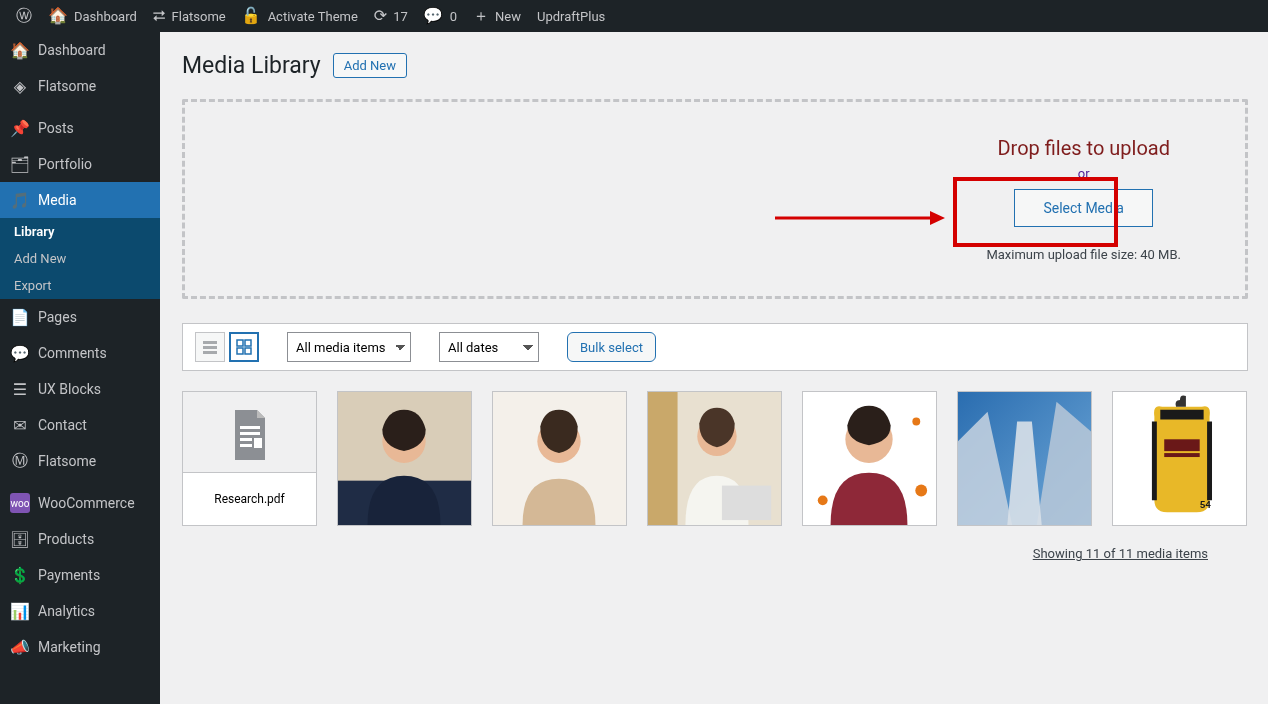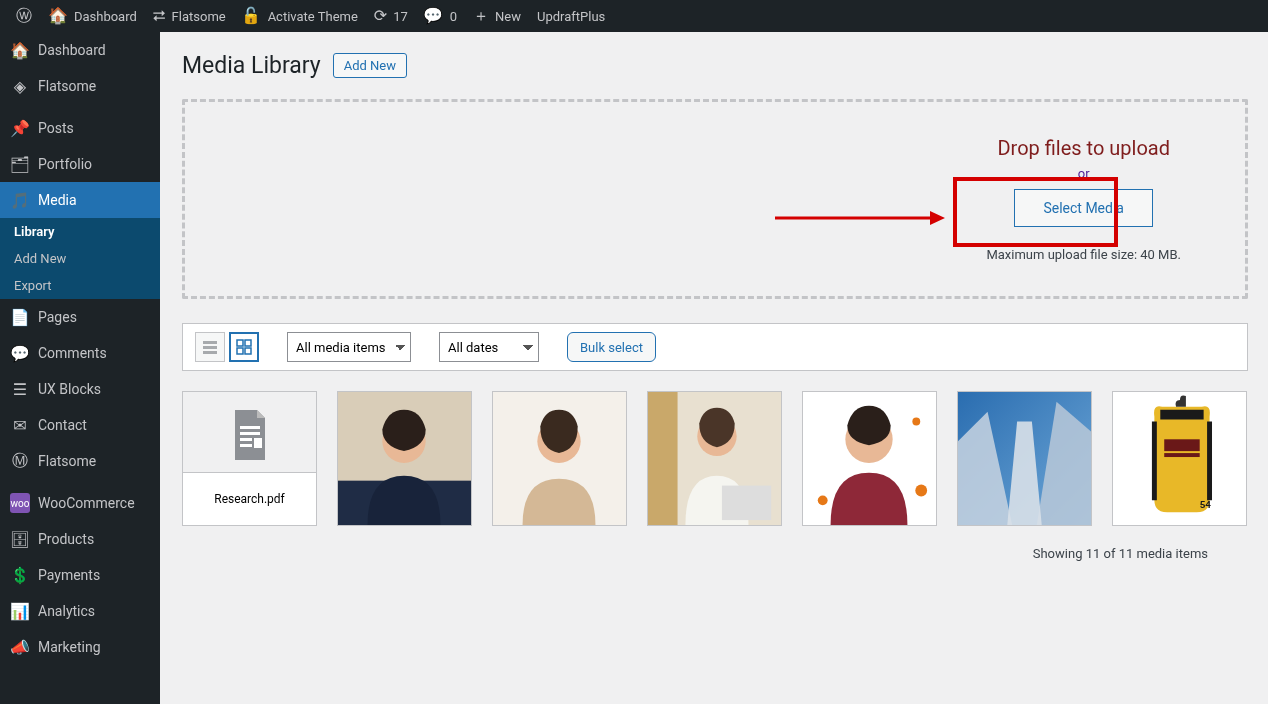--- a/index.html
+++ b/index.html
@@ -45,21 +45,21 @@
 .select { height: 30px; border: 1px solid #8c8f94; background: #fff; padding: 0 24px 0 8px; font-size: 13px; appearance: none; background-image: linear-gradient(45deg, transparent 50%, #555 50%), linear-gradient(135deg, #555 50%, transparent 50%); background-position: right 10px top 12px, right 5px top 12px; background-size: 5px 5px; background-repeat: no-repeat; min-width: 120px; }
 .btn-bulk { border: 1px solid #2271b1; color: #2271b1; background: #f6f7f7; padding: 4px 12px; font-size: 13px; border-radius: 6px; cursor: pointer; height: 30px; }
 
 
 .media-grid { display: flex; flex-wrap: wrap; gap: 20px; }
 .media-item { width: 135px; height: 135px; background: #ef4444; border: 1px solid #c3c4c7; display: flex; align-items: center; justify-content: center; cursor: pointer; position: relative; overflow: hidden; }
 .media-item.file { flex-direction: column; background:#f0f0f1; }
 .file-icon { width: 40px; height: 50px; margin-top: 18px; }
 .file-name { font-size: 12px; background: #fff; border-top: 1px solid #c3c4c7; width: 100%; text-align: center; padding: 19px 4px; margin-top: auto; }
 .thumb { width: 100%; height: 100%; }
-.showing { text-align: right; font-size: 13px; color: #3c434a; margin-top: 20px; padding-right: 40px; }
+.showing { text-align: right; font-size: 13px; color: #3c434a; margin-top: 20px; padding-right: 40px; text-decoration: underline; }
 
 
 svg { display: block; }
 </style>
 </head>
 <body>
 
 <div class="adminbar">
   <div class="adminbar-item">
       <span class="ab-icon">ⓦ</span>

